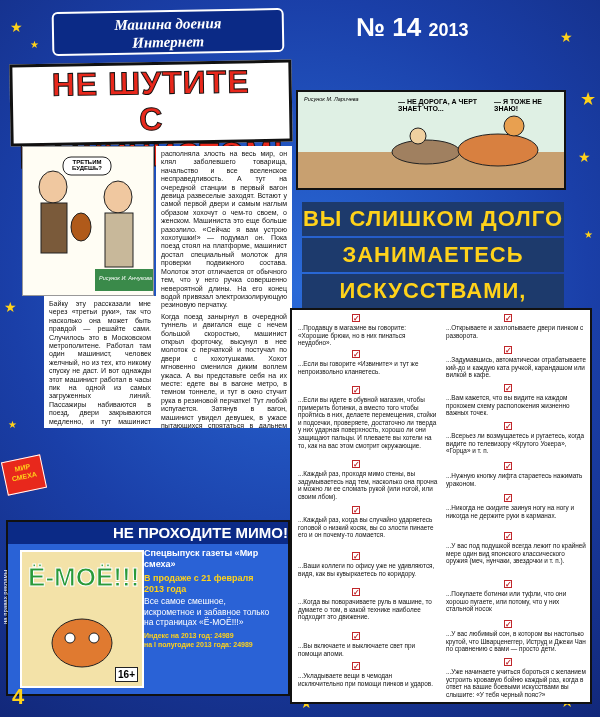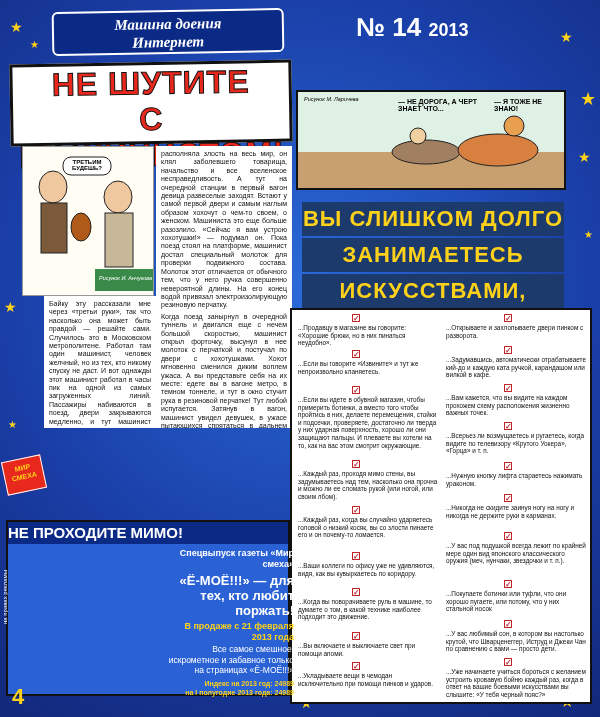--- a/index.html
+++ b/index.html
@@ -13,23 +13,23 @@
 .title-box div{font-family:"Liberation Sans",sans-serif;font-weight:bold;font-size:32px;line-height:36px;color:#e8281c;text-align:center;letter-spacing:1px;-webkit-text-stroke:1px #111}
 .col{position:absolute;background:#fff;font-size:7px;line-height:8.4px;color:#111;padding:4px 5px;text-align:justify;overflow:hidden}
 .cartoon1{position:absolute;left:22px;top:146px;width:132px;height:150px;background:#fffdf4;border:1px solid #999;overflow:hidden}
 .cartoon2{position:absolute;left:296px;top:90px;width:270px;height:100px;background:#dff0e4;border:2px solid #111;overflow:hidden}
 .panel-r{position:absolute;left:282px;top:190px;width:310px;height:120px}
 .panel-r .bar{position:absolute;left:20px;width:262px;height:34px;background:#1d3a6c;color:#ffd21a;font-weight:bold;font-size:22px;line-height:34px;text-align:center;letter-spacing:1px}
 .list-area{position:absolute;left:290px;top:308px;width:302px;height:396px;background:#fff;border:2px solid #111}
 .item{position:absolute;font-size:6.4px;line-height:7.6px;color:#111;width:140px}
 .chk{position:absolute;width:8px;height:8px;background:#fff;border:1px solid #c0262a;color:#c0262a;font-size:8px;line-height:7px;text-align:center;font-weight:bold}
 .promo{position:absolute;left:6px;top:520px;width:284px;height:176px;background:#2a62d6;border:2px solid #111}
-.promo-title{position:absolute;left:0;top:0;width:100%;height:22px;background:#0b2a86;color:#fff;font-weight:bold;font-size:15px;line-height:22px;text-align:left}
+.promo-title{position:absolute;left:0;top:0;width:100%;height:22px;background:#0b2a86;color:#fff;font-weight:bold;font-size:15px;line-height:22px;text-align:right}
 .cover{position:absolute;left:12px;top:28px;width:124px;height:138px;background:#f3e2a8;border:2px solid #fff;overflow:hidden}
-.promo-text{position:absolute;left:154px;top:26px;width:132px;color:#fff;text-align:right}
+.promo-text{position:absolute;left:136px;top:26px;width:132px;color:#fff;text-align:left}
 .promo-text .a{font-size:9px;line-height:11px;font-weight:bold}
 .promo-text .b{font-size:13px;line-height:15px;font-weight:bold}
 .promo-text .c{font-size:8.5px;line-height:10.5px}
 .promo-text .d{font-size:7px;line-height:9px;font-weight:bold;color:#ffd21a;margin-top:3px}
 .pagenum{position:absolute;left:12px;top:684px;color:#ffd21a;font-weight:bold;font-size:22px}
 .site{position:absolute;left:410px;top:688px;color:#ffd21a;font-weight:bold;font-size:18px;font-family:"Liberation Serif",serif;font-style:italic}
 .vside{position:absolute;left:2px;top:570px;color:#fff;font-size:6px;writing-mode:vertical-rl;transform:rotate(180deg)}
 .ticker{position:absolute;left:4px;top:458px;width:40px;height:34px;background:#e8281c;border:1px solid #fff;transform:rotate(-12deg);color:#ffd21a;font-size:7px;font-weight:bold;line-height:9px;text-align:center;padding-top:4px}
 </style>
 </head>
@@ -142,23 +142,31 @@
     <div class="chk" style="left:212px;top:270px">✓</div>
     <div class="item" style="left:154px;top:280px">...Покупаете ботинки или туфли, что они хорошо пугаете, или потому, что у них стальной носок</div>
     <div class="chk" style="left:212px;top:310px">✓</div>
     <div class="item" style="left:154px;top:320px">...У вас любимый сон, в котором вы настолько крутой, что Шварценеггер, Иструд и Джеки Чан по сравнению с вами — просто дети.</div>
     <div class="chk" style="left:212px;top:348px">✓</div>
     <div class="item" style="left:154px;top:358px">...Уже начинаете учиться бороться с желанием устроить кровавую бойню каждый раз, когда в ответ на вашие боевыми искусствами вы слышите: «У тебя черный пояс?»</div>
   </div>
 
   <div class="promo">
     <div class="promo-title">НЕ ПРОХОДИТЕ МИМО!</div>
+    <div class="cover">
+      <div style="position:absolute;left:6px;top:10px;font-size:26px;font-weight:bold;color:#2a9a3a;-webkit-text-stroke:1px #fff">Ё-МОЁ!!!</div>
+      <svg style="position:absolute;left:10px;top:56px" width="100" height="70">
+        <ellipse cx="50" cy="35" rx="30" ry="24" fill="#e07a30" stroke="#222"></ellipse>
+        <circle cx="38" cy="30" r="5" fill="#fff" stroke="#222"></circle>
+        <circle cx="62" cy="30" r="5" fill="#fff" stroke="#222"></circle>
+      </svg>
+      <div style="position:absolute;right:4px;bottom:4px;background:#fff;border:1px solid #222;font-size:10px;font-weight:bold;padding:1px 2px">16+</div>
+    </div>
     <div class="promo-text">
       <div class="a">Спецвыпуск газеты «Мир смеха»</div>
-      <div class="b" style="margin-top:3px">«Ё-МОЁ!!!» — для тех, кто любит поржать!</div>
       <div class="a" style="margin-top:3px;color:#ffd21a">В продаже с 21 февраля 2013 года</div>
       <div class="c" style="margin-top:1px">Все самое смешное, искрометное и забавное только на страницах «Ё-МОЁ!!!»</div>
       <div class="d">Индекс на 2013 год: 24989</div>
       <div class="d" style="margin-top:0">на I полугодие 2013 года: 24989</div>
     </div>
   </div>
   <div class="vside">на правах рекламы</div>
 
   <div class="pagenum">4</div>
 </div>

